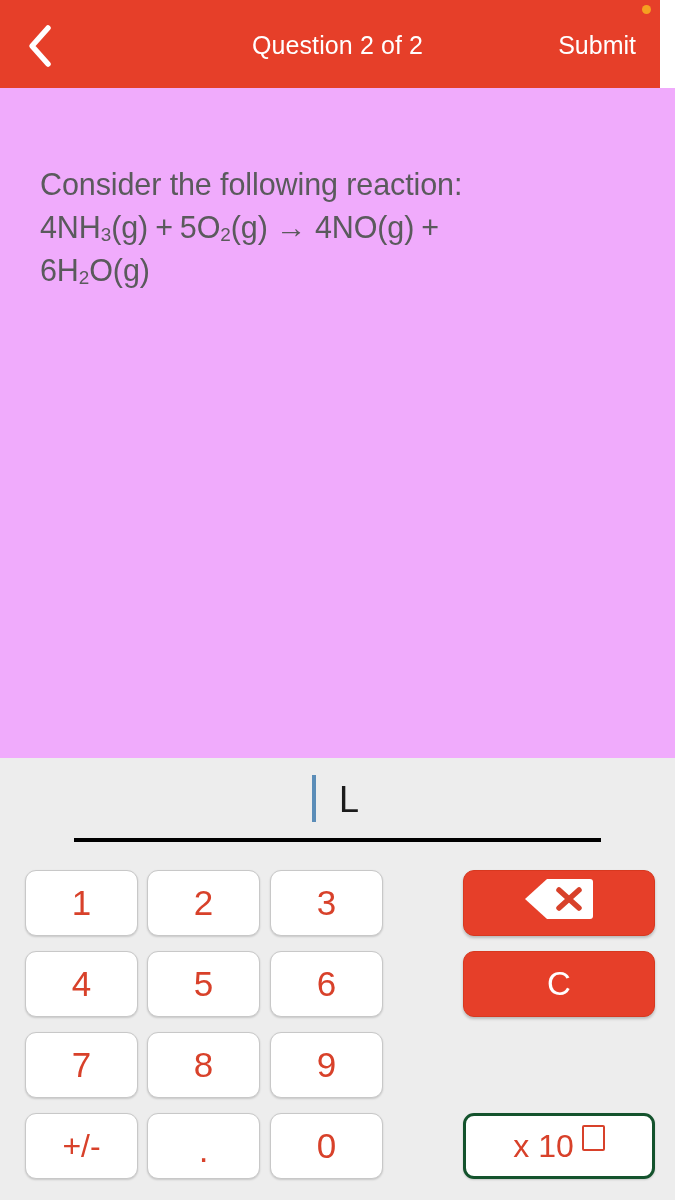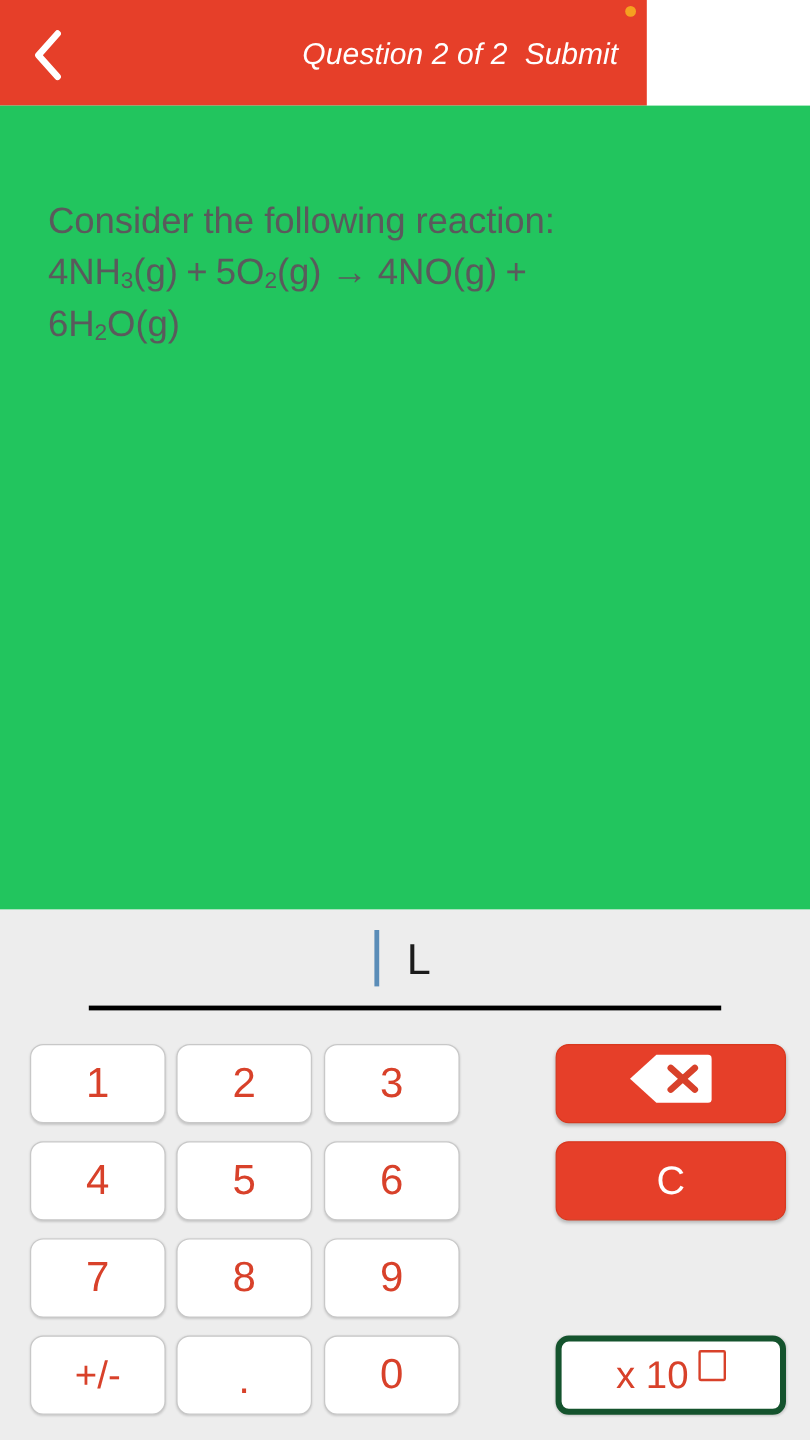--- a/index.html
+++ b/index.html
@@ -12,27 +12,26 @@
     background: #ffffff;
     font-family: "Liberation Sans", sans-serif;
     overflow: hidden;
     position: relative;
   }
 
   
   .header {
     position: absolute;
     top: 0; left: 0;
-    width: 539px;
+    width: 660px;
     height: 88px;
     background: #e63f29;
     display: flex;
     align-items: center;
     box-sizing: border-box;
-    font-style: italic;
   }
   .back-btn {
     position: absolute;
     left: 14px;
     top: 20px;
     width: 52px;
     height: 52px;
     display: flex;
     align-items: center;
     justify-content: center;
@@ -67,21 +66,21 @@
     background: #f5a020;
   }
 
   
   .question-area {
     position: absolute;
     top: 88px;
     left: 0;
     width: 675px;
     height: 670px;
-    background: #22c55e;
+    background: #f0abfc;
   }
   .question-text {
     position: absolute;
     left: 40px;
     top: 75px;
     width: 605px;
     color: #5a5a5c;
     font-size: 30.5px;
     line-height: 43px;
     letter-spacing: -0.1px;
@@ -176,21 +175,21 @@
     background: #e63f29;
     border: 1px solid #d8381f;
     color: #ffffff;
     font-size: 33px;
     box-shadow: 0 2px 3px rgba(0,0,0,0.22);
   }
   .key.exp {
     width: 192px;
     height: 66px;
     background: #ffffff;
-    border: 5px solid #14532d;
+    border: 3px solid #14532d;
     color: #d8412a;
     font-size: 32px;
     box-shadow: 0 1px 2px rgba(0,0,0,0.16);
   }
   .exp-box {
     display: inline-block;
     width: 19px;
     height: 22px;
     border: 2.5px solid #d8412a;
     border-radius: 2px;

